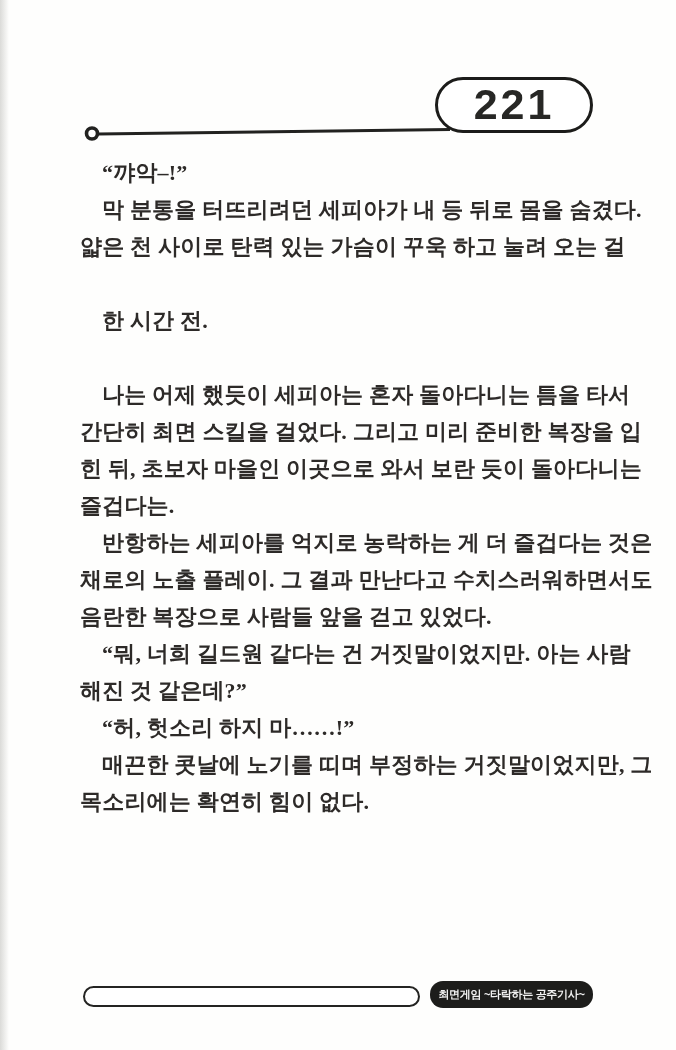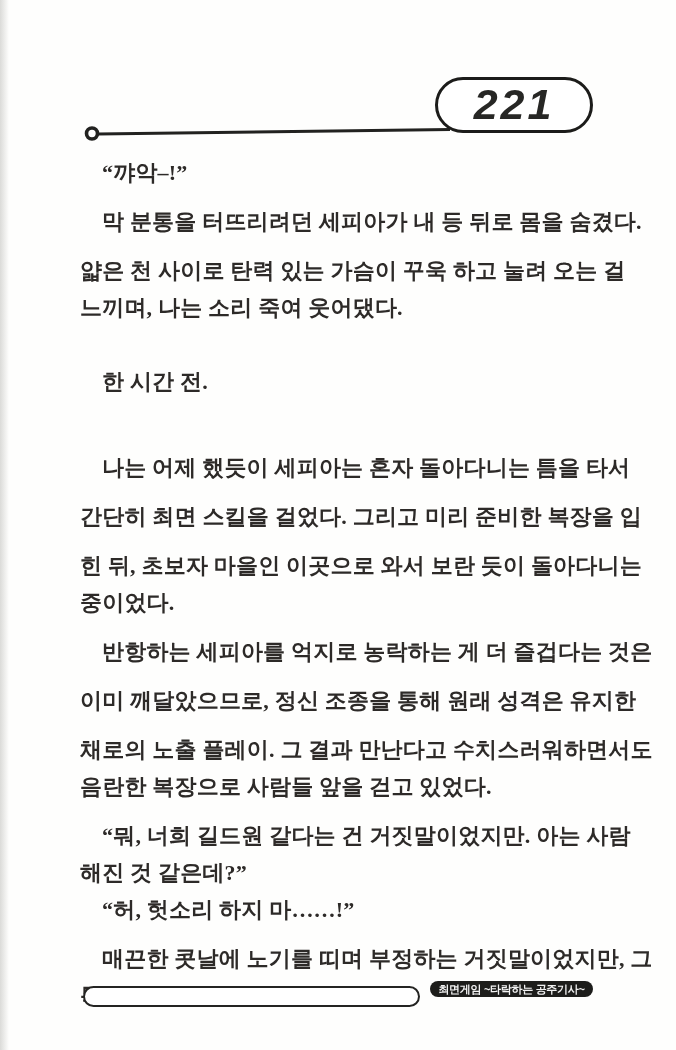--- a/index.html
+++ b/index.html
@@ -27,47 +27,47 @@
   .page-number-pill{
     position:absolute;left:435px;top:77px;
     width:158px;height:56px;
     background:#fff;
     border:3.5px solid #1c1c1a;
     border-radius:30px;
     display:flex;align-items:center;justify-content:center;
   }
   .page-number{
     font-family:"Liberation Sans","DejaVu Sans",sans-serif;
-    font-style:italic;font-weight:bold;
+    font-weight:bold;
     font-size:43px;letter-spacing:3px;
     color:#272725;
     transform:translateY(-1px);
   }
   
   .body-text{
     position:absolute;left:80px;top:154px;width:500px;
     font-size:22px;line-height:37px;
     color:var(--ink);
     letter-spacing:0.2px;
     font-weight:bold;
   }
   .line{height:37px;white-space:nowrap;}
   .line.indent{padding-left:22px;}
-  .line.fill{text-align:justify;text-align-last:justify;margin-top:12px;}
+  .line.fill{text-align:justify;text-align-last:justify;}
   
   .footer-pill{
     position:absolute;left:83px;top:986px;
     width:337px;height:21px;
     background:#fff;
     border:2.6px solid #242422;
     border-radius:12px;
   }
   .footer-badge{
     position:absolute;left:430px;top:981px;
-    width:163px;height:16px;
+    width:163px;height:27px;
     background:var(--badge-bg);
     border-radius:13px;
     display:flex;align-items:center;justify-content:center;
     color:var(--badge-text);
     font-family:"Liberation Sans","DejaVu Sans",sans-serif;
     font-size:11px;letter-spacing:-0.3px;
     font-weight:bold;
   }
 </style>
 </head>
@@ -83,30 +83,28 @@
   </svg>
 
   <div class="page-number-pill">
     <span class="page-number">221</span>
   </div>
 
   <div class="body-text">
       <div class="line indent">“꺄악–!”</div>
       <div class="line indent fill">막 분통을 터뜨리려던 세피아가 내 등 뒤로 몸을 숨겼다.</div>
       <div class="line fill">얇은 천 사이로 탄력 있는 가슴이 꾸욱 하고 눌려 오는 걸</div>
-      <div class="line">느끼며, 나는 소리 죽여 웃어댔다.</div>
       <div class="line">&nbsp;</div>
       <div class="line indent">한 시간 전.</div>
       <div class="line">&nbsp;</div>
       <div class="line indent fill">나는 어제 했듯이 세피아는 혼자 돌아다니는 틈을 타서</div>
       <div class="line fill">간단히 최면 스킬을 걸었다. 그리고 미리 준비한 복장을 입</div>
       <div class="line fill">힌 뒤, 초보자 마을인 이곳으로 와서 보란 듯이 돌아다니는</div>
-      <div class="line">중이었다.</div>
+      <div class="line">즐겁다는.</div>
       <div class="line indent fill">반항하는 세피아를 억지로 농락하는 게 더 즐겁다는 것은</div>
-      <div class="line fill">이미 깨달았으므로, 정신 조종을 통해 원래 성격은 유지한</div>
       <div class="line fill">채로의 노출 플레이. 그 결과 만난다고 수치스러워하면서도</div>
       <div class="line">음란한 복장으로 사람들 앞을 걷고 있었다.</div>
       <div class="line indent fill">“뭐, 너희 길드원 같다는 건 거짓말이었지만. 아는 사람</div>
       <div class="line">해진 것 같은데?”</div>
       <div class="line indent">“허, 헛소리 하지 마……!”</div>
       <div class="line indent fill">매끈한 콧날에 노기를 띠며 부정하는 거짓말이었지만, 그</div>
       <div class="line">목소리에는 확연히 힘이 없다.</div>
     </div>
 
   <div class="footer-pill"></div>

